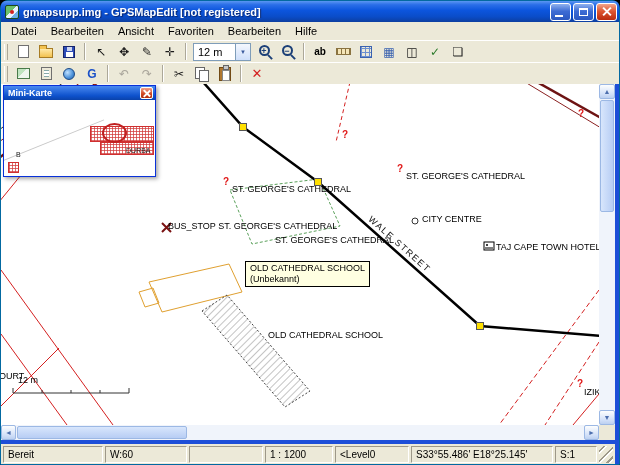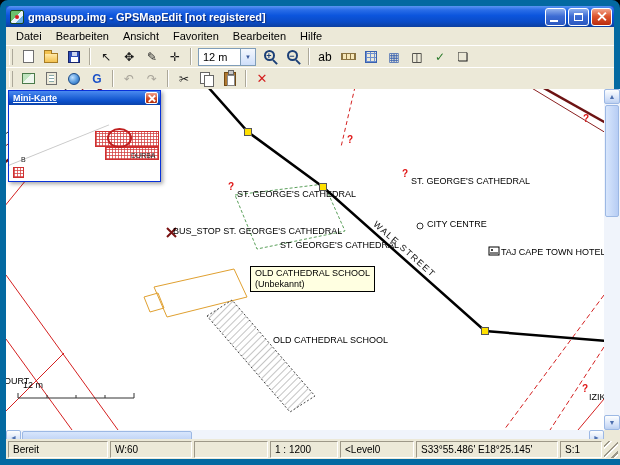--- a/index.html
+++ b/index.html
@@ -1,20 +1,20 @@
 <!DOCTYPE html>
 <html><head>
 <meta charset="utf-8">
 <style>
   * { box-sizing: border-box; margin: 0; padding: 0; }
   html,body { width:620px; height:465px; overflow:hidden; background:#000; }
   body { font-family:"Liberation Sans","DejaVu Sans",sans-serif; }
 
   .app { position:relative; width:620px; height:465px; background:#1d4ed8;
-         border:6px solid #0369a1; border-radius:8px 8px 0 0; }
+         border:1px solid #0369a1; border-radius:8px 8px 0 0; }
 
   
   .titlebar { height:21px; display:flex; align-items:center; gap:4px; padding:0 2px 0 4px;
     background:linear-gradient(180deg,#5a96f2 0%,#2a6ee8 18%,#0c55dd 45%,#0a4cc8 75%,#0d3fa0 100%);
     border-radius:5px 5px 0 0; }
   .appicon { width:14px; height:14px; border:1px solid #1c4a1c; border-radius:2px;
     background:linear-gradient(135deg,#6cc06c 0 45%,#e8f2ff 45% 70%,#6cb0e8 70%); position:relative; flex:0 0 auto;}
   .appicon::after { content:""; position:absolute; left:4px; top:4px; width:4px; height:4px;
     background:#d42020; border-radius:50%; }
   .title { flex:1; color:#fff; font-weight:bold; font-size:11px; white-space:nowrap;
@@ -42,21 +42,21 @@
     padding:1px 2px; border-top:1px solid #fff; }
   .grip { width:4px; height:16px; border-left:1px solid #fff; border-right:1px solid #aca899; margin:0 3px 0 1px; }
   .sep { width:2px; height:17px; border-left:1px solid #aca899; border-right:1px solid #fff; margin:0 3px; }
   .tbtn { width:22px; height:20px; display:flex; align-items:center; justify-content:center; flex:0 0 auto; }
   .glyph { font-size:12px; line-height:1; color:#1a1a1a; }
   .c-dis { color:#a8a49a; }
   .c-red { color:#d42020; font-weight:bold; font-size:13px; }
   .c-g   { color:#1a50c8; font-weight:bold; font-size:12px; }
   .c-blue{ color:#3a62b0; }
   .c-green{ color:#2a7a2a; font-weight:bold; }
-  .ab { font-size:12px; font-weight:normal; color:#000; }
+  .ab { font-size:10px; font-weight:bold; color:#000; }
 
   .i-page { width:11px; height:13px; background:#fff; border:1px solid #707070; }
   .i-doc  { width:11px; height:13px; background:#fff; border:1px solid #707070;
     background-image:repeating-linear-gradient(180deg,transparent 0 2px,#8aa 2px 3px); background-clip:content-box; padding:2px 2px; }
   .i-folder { width:14px; height:10px; background:linear-gradient(#ffe9a8,#f3c24f);
     border:1px solid #a77c24; position:relative; margin-top:3px; }
   .i-folder::before { content:""; position:absolute; top:-4px; left:-1px; width:6px; height:3px;
     background:#f3c24f; border:1px solid #a77c24; border-bottom:none; }
   .i-floppy { width:12px; height:12px; background:#2e4db8; border:1px solid #16246a; position:relative; }
   .i-floppy::before { content:""; position:absolute; top:0; left:3px; width:5px; height:4px; background:#cdd6f0; }
@@ -97,21 +97,21 @@
   .qmark { position:absolute; z-index:2; font-size:10px; font-weight:bold; color:#e01818; }
   .street-label { position:absolute; z-index:2; font-size:9px; letter-spacing:1.5px; color:#111;
     transform:rotate(41.5deg); transform-origin:0 0; white-space:nowrap; }
   .map-tooltip { position:absolute; left:244px; top:177px; z-index:4; background:#ffffe1;
     border:1px solid #000; font-size:9px; line-height:11px; padding:1px 4px; color:#000; white-space:nowrap; }
 
   
   .minimap { position:absolute; left:2px; top:1px; width:153px; height:92px; z-index:6;
     background:#fff; border:1px solid #0831d9; box-shadow:2px 2px 4px rgba(0,0,0,.35); }
   .mm-title { height:14px; display:flex; align-items:center; padding:0 2px 0 4px; color:#fff;
-    font-size:9px; font-weight:bold; background:linear-gradient(180deg,#4a8af0,#0d51cc 70%,#0a42aa);text-decoration:underline; }
+    font-size:9px; font-weight:bold; background:linear-gradient(180deg,#4a8af0,#0d51cc 70%,#0a42aa); }
   .mm-close { margin-left:auto; width:13px; height:12px; border:1px solid #fff; border-radius:2px;
     background:linear-gradient(180deg,#f0a08a,#cf4520 60%,#b03010); display:flex; align-items:center; justify-content:center; }
   .mm-body { position:relative; width:100%; height:76px; background:#fff; overflow:hidden; }
   .mm-hatch { position:absolute; border:1px solid #d03030;
     background-image:repeating-linear-gradient(0deg,rgba(210,60,60,.75) 0 1px,transparent 1px 3px),
                      repeating-linear-gradient(90deg,rgba(210,60,60,.75) 0 1px,transparent 1px 3px); }
   .mm-h1 { left:86px; top:26px; width:64px; height:16px; }
   .mm-h2 { left:96px; top:42px; width:54px; height:13px; }
   .mm-h3 { left:4px; top:62px; width:11px; height:11px; }
   .mm-circle { position:absolute; left:98px; top:23px; width:25px; height:20px;

